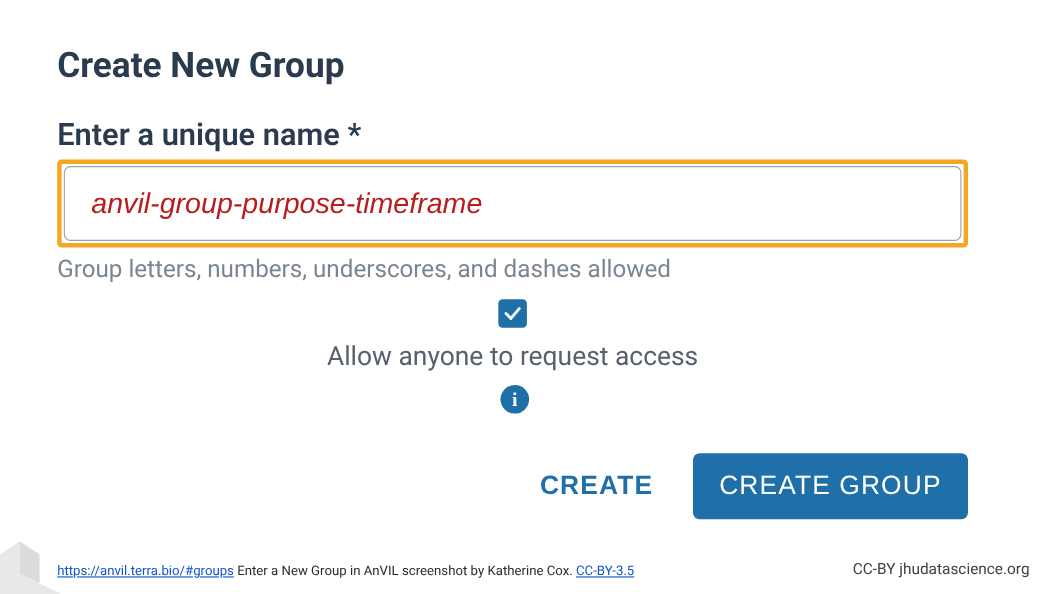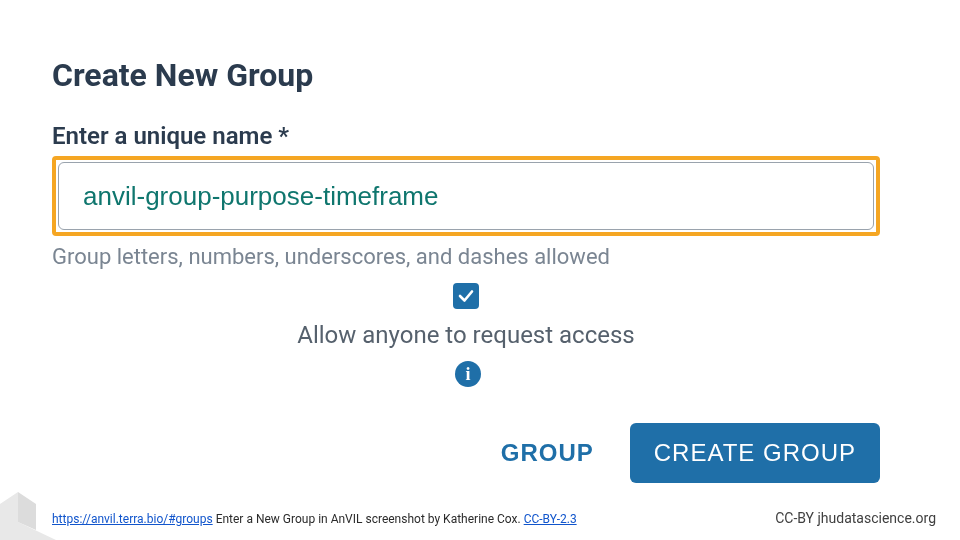--- a/index.html
+++ b/index.html
@@ -1,21 +1,21 @@
 <!DOCTYPE html>
 <html><head>
   <meta charset="utf-8">
   <style>
     * { margin: 0; padding: 0; box-sizing: border-box; }
     html, body { width: 960px; height: 540px; font-family: -apple-system, BlinkMacSystemFont, "Segoe UI", Roboto, sans-serif; background: #fff; overflow: hidden; position: relative; }
-    .dialog { position: absolute; left: 52px; top: 56px; width: 828px; }
+    .dialog { position: absolute; left: 52px; top: 40px; width: 828px; }
     .dialog-title { font-size: 32px; font-weight: 700; color: #2b3b4e; margin-bottom: 28px; }
-    .field-label { font-size: 24px; font-weight: 600; color: #2b3b4e; margin-bottom: 6px; }
+    .field-label { font-size: 28px; font-weight: 600; color: #2b3b4e; margin-bottom: 6px; }
     .highlight-wrap { border: 4px solid #f5a623; border-radius: 4px; padding: 2px; }
-    .name-input { width: 100%; height: 68px; font-size: 26px; color: #0f766e; padding: 0 24px; border: 1px solid #9aa3ad; border-radius: 6px; outline: none; background: #fff; }
+    .name-input { width: 100%; height: 68px; font-size: 26px; color: #b91c1c; padding: 0 24px; border: 1px solid #9aa3ad; border-radius: 6px; outline: none; background: #fff; font-style: italic; }
     .helper-text { font-size: 22px; color: #7a8592; margin-top: 8px; }
     .check-row { display: flex; align-items: center; gap: 12px; margin-top: 14px; flex-direction: column; }
     .checkbox { width: 26px; height: 26px; background: #1f6fa8; border-radius: 4px; display: flex; align-items: center; justify-content: center; cursor: pointer; flex-shrink: 0; }
     .checkbox svg { width: 18px; height: 18px; }
     .check-label { font-size: 24px; color: #56616d; }
     .info-circle { width: 26px; height: 26px; border-radius: 50%; background: #1f6fa8; color: #fff; display: flex; align-items: center; justify-content: center; font-size: 18px; font-weight: 700; font-family: Georgia, serif; margin-left: 4px; cursor: pointer; flex-shrink: 0; }
     .button-row { display: flex; justify-content: flex-end; gap: 26px; margin-top: 36px; align-items: center; }
     .btn-cancel { background: transparent; border: none; color: #1f6fa8; font-size: 24px; font-weight: 600; letter-spacing: 1px; cursor: pointer; padding: 14px 10px; }
     .btn-primary { background: #1f6fa8; color: #fff; border: none; border-radius: 6px; font-size: 24px; font-weight: 500; letter-spacing: 1px; padding: 16px 24px; cursor: pointer; }
     .footer { position: absolute; left: 0; bottom: 0; width: 960px; height: 48px; display: flex; align-items: center; }
@@ -43,29 +43,29 @@
     <div class="checkbox">
       <svg viewBox="0 0 24 24">
         <path d="M4 12 L10 18 L20 6" stroke="#fff" stroke-width="3.5" fill="none" stroke-linecap="round" stroke-linejoin="round"></path>
       </svg>
     </div>
     <span class="check-label">Allow anyone to request access</span>
     <span class="info-circle">i</span>
   </div>
 
   <div class="button-row">
-    <button class="btn-cancel">GROUP</button>
+    <button class="btn-cancel">CREATE</button>
     <button class="btn-primary">CREATE GROUP</button>
   </div>
 </div>
 
 <div class="footer">
   <div class="footer-corner">
     <svg viewBox="0 0 56 48">
       <path d="M0 48 L0 12 L18 0 L18 30 L56 48 Z" fill="#e8e8e8"></path>
       <path d="M18 0 L36 12 L36 38 L18 30 Z" fill="#dcdcdc"></path>
     </svg>
   </div>
   <div class="footer-text">
-    <a>https://anvil.terra.bio/#groups</a><span> Enter a New Group in AnVIL screenshot by Katherine Cox.  </span><a>CC-BY-2.3</a>
+    <a>https://anvil.terra.bio/#groups</a><span> Enter a New Group in AnVIL screenshot by Katherine Cox.  </span><a>CC-BY-3.5</a>
   </div>
   <div class="footer-right">CC-BY  jhudatascience.org</div>
 </div>
 
 </body></html>

